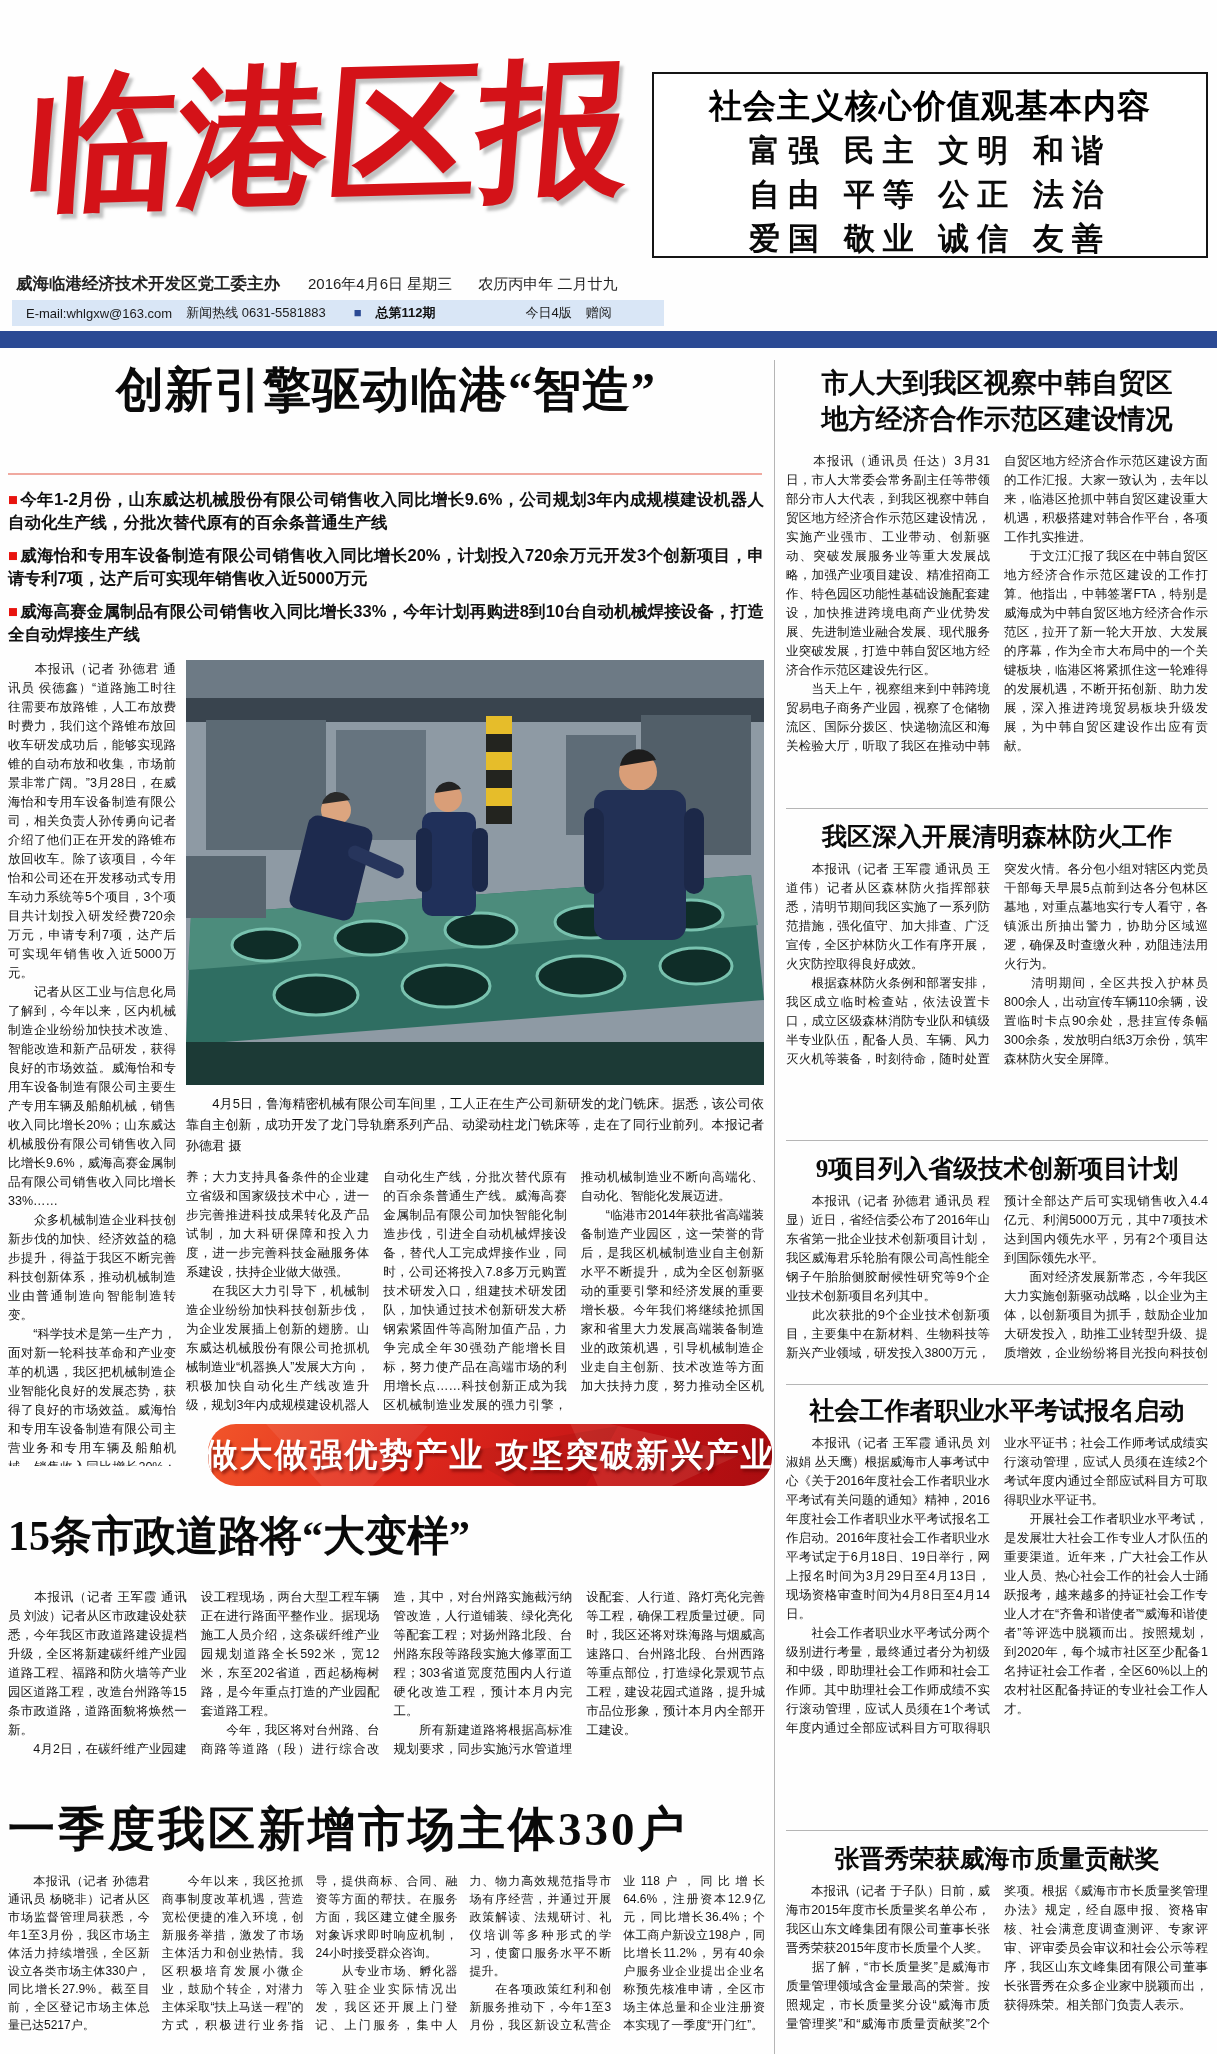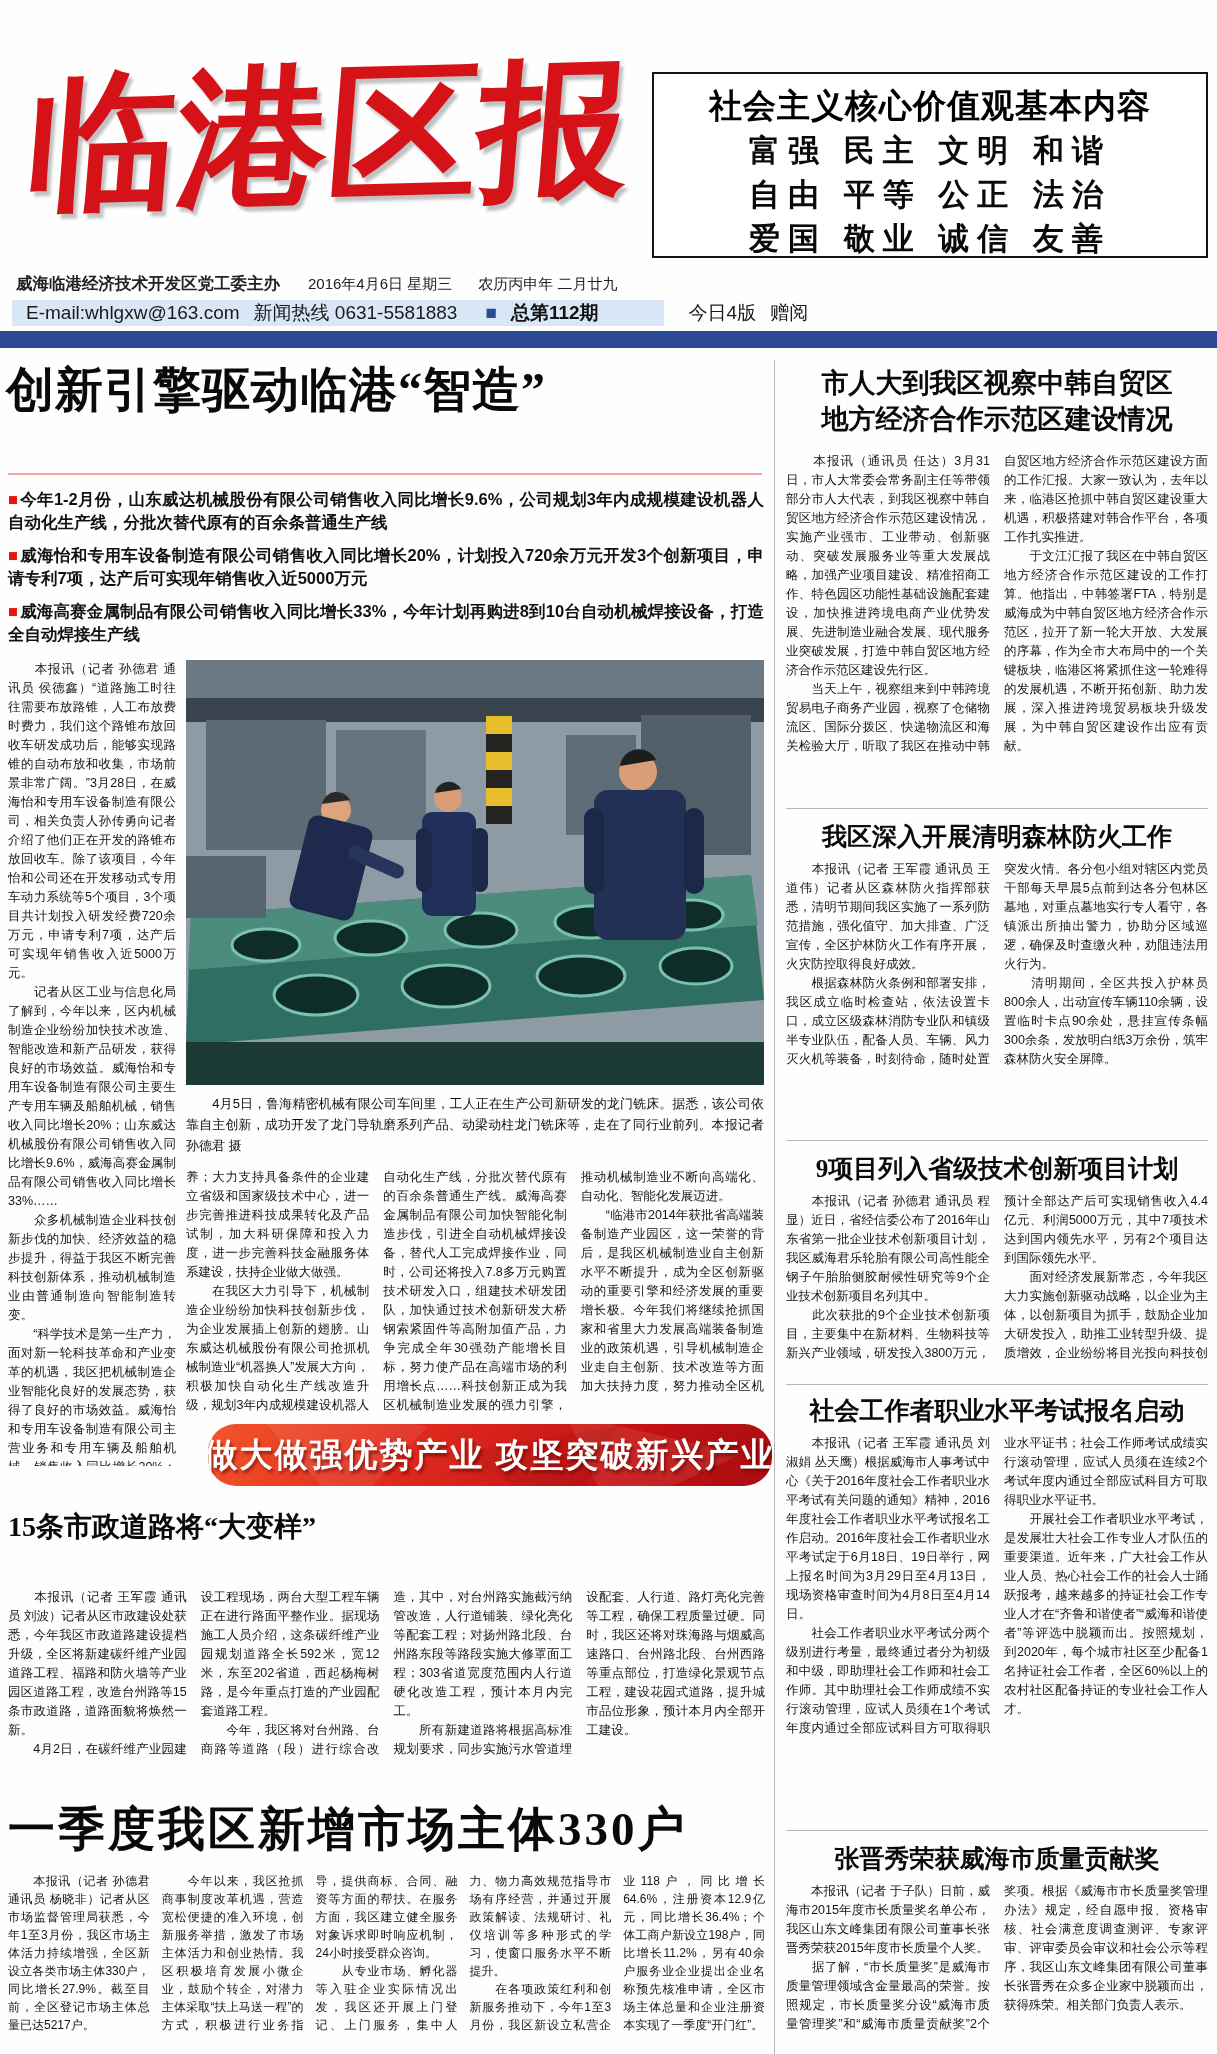--- a/index.html
+++ b/index.html
@@ -16,32 +16,32 @@
   .values-box { position:absolute; left:652px; top:72px; width:556px; height:186px;
           border:2px solid #151515; background:#fff; text-align:center; padding-top:10px; }
   .values-title { font-family:"Liberation Serif","DejaVu Serif",serif; font-weight:900;
           font-size:33px; letter-spacing:1px; color:#000; }
   .values-row { font-weight:900; font-size:31px; letter-spacing:8px; color:#0a0a0a; line-height:44px; }
   .info1 { position:absolute; left:16px; top:272px; width:648px; height:24px; display:flex;
           align-items:center; font-size:15px; color:#222; white-space:nowrap; }
   .info1 .pub { font-weight:700; font-size:16.5px; margin-right:28px; }
   .info1 .dt { margin-right:26px; }
   .info2 { position:absolute; left:12px; top:300px; width:652px; height:26px; background:#d9e6f6;
-          display:flex; align-items:center; font-size:19px; color:#1a1a1a; white-space:nowrap; }
+          display:flex; align-items:center; font-size:13px; color:#1a1a1a; white-space:nowrap; }
   .info2 span { margin-left:14px; }
   .info2 .issue { color:#111; font-weight:700; }
   .info2 .sq { color:#2b4a94; }
   .bluebar { position:absolute; left:0; top:331px; width:1217px; height:17px; background:#2b4a94; }
 
   
   .vrule { position:absolute; left:774px; top:360px; width:1px; height:1694px; background:#b5b5b5; }
   .hrule { position:absolute; left:786px; width:422px; height:1px; background:#b5b5b5; }
 
   
-  .h1 { position:absolute; left:6px; top:358px; width:760px; 
+  .h1 { position:absolute; left:6px; top:358px; width:760px; text-align:center;
         font-family:"Liberation Serif","DejaVu Serif",serif; font-weight:900;
         font-size:48px; letter-spacing:1px; color:#0a0a0a; white-space:nowrap; }
   .h1sub { position:absolute; left:6px; top:430px; width:760px; text-align:center;
         font-weight:700; font-size:26px; color:#e8351c; white-space:nowrap; }
   .redrule { position:absolute; left:8px; top:473px; width:754px; height:2px; background:#f0a9a0; }
   .bullets { position:absolute; left:8px; top:488px; width:756px; }
   .bullet { font-size:16.5px; font-weight:600; line-height:1.42; color:#111; text-align:justify; margin-bottom:9px; }
   .bullet .sq { color:#e8140f; margin-right:2px; }
 
   .small { font-size:12.5px; line-height:1.52; text-align:justify; color:#141414; white-space:pre-line; overflow:hidden; }
@@ -60,21 +60,21 @@
   .banner .shard2 { position:absolute; right:30px; top:-10px; width:220px; height:100px;
         background:rgba(255,230,200,.10); clip-path:polygon(20% 0,100% 40%,40% 100%); }
   .banner .shard3 { position:absolute; left:250px; bottom:-30px; width:160px; height:90px;
         background:rgba(0,0,0,.06); clip-path:polygon(0 30%,100% 0,70% 100%); }
   .banner-text { position:relative; color:#fff; font-weight:900; font-size:33px; letter-spacing:2px;
         white-space:nowrap; text-shadow:2px 3px 3px rgba(90,0,0,.55); }
 
   
   .h2roads { position:absolute; left:8px; top:1508px; width:757px;
         font-family:"Liberation Serif","DejaVu Serif",serif; font-weight:900;
-        font-size:28px; color:#0a0a0a; white-space:nowrap; }
+        font-size:42px; color:#0a0a0a; white-space:nowrap; }
   .roadsbody { position:absolute; left:8px; top:1588px; width:757px; height:208px;
         column-count:4; column-gap:14px; }
   .h2market { position:absolute; left:8px; top:1798px; width:757px;
         font-family:"Liberation Serif","DejaVu Serif",serif; font-weight:900;
         font-size:47px; letter-spacing:3px; color:#0a0a0a; white-space:nowrap; }
   .marketbody { position:absolute; left:8px; top:1872px; width:757px; height:178px;
         column-count:5; column-gap:12px; font-size:12px; line-height:1.5; }
 
   
   .rh { position:absolute; left:786px; width:422px; text-align:center;

